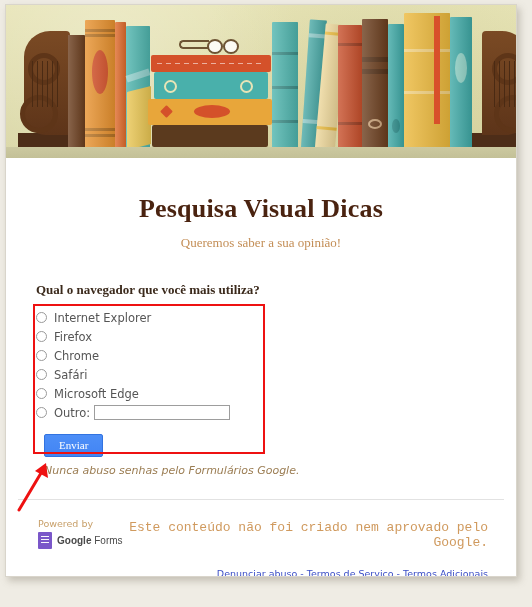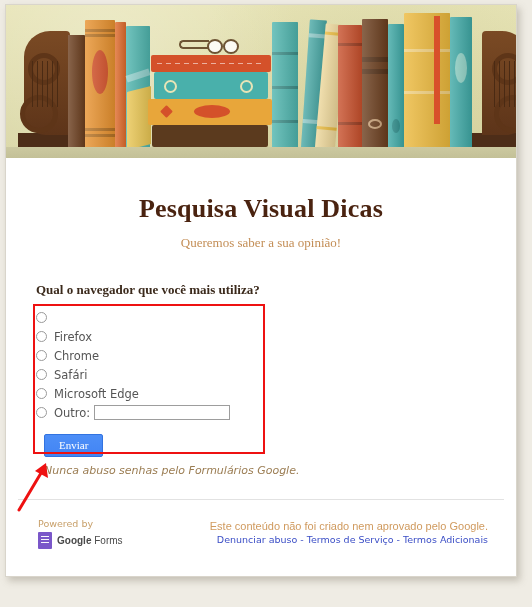--- a/index.html
+++ b/index.html
@@ -290,24 +290,24 @@
     color: #4a4a4a;
     font-family: "Liberation Sans", sans-serif;
     text-align: center;
   }
   .gf-text b { font-weight: bold; }
   .footer-right {
     text-align: right;
     padding-top: 2px;
   }
   .disclaimer {
-    font-size: 11px;
+    font-size: 13px;
     color: #d09a5e;
-    font-family: Liberation Sans, sans-serif;
-    margin-bottom: 2px;
+    font-family: Liberation Mono, monospace;
+    margin-bottom: 18px;
   }
   .links {
     font-size: 9.5px;
     color: #3b4ec6;
     font-family: "DejaVu Sans", sans-serif;
   }
   .links a, .links span.link {
     color: #3b4ec6;
     text-decoration: none;
     cursor: pointer;
@@ -423,20 +423,21 @@
     <div class="subtitle">Queremos saber a sua opinião!</div>
 
     <div class="question-wrap">
       <div class="red-box"></div>
 
       <div class="question-label">Qual o navegador que você mais utiliza?</div>
 
       <ul class="options">
         <li class="opt-row">
           <span class="radio"></span>
+          <span class="opt-label">Internet Explorer</span>
         </li>
         <li class="opt-row">
           <span class="radio"></span>
           <span class="opt-label">Firefox</span>
         </li>
         <li class="opt-row">
           <span class="radio"></span>
           <span class="opt-label">Chrome</span>
         </li>
         <li class="opt-row">

